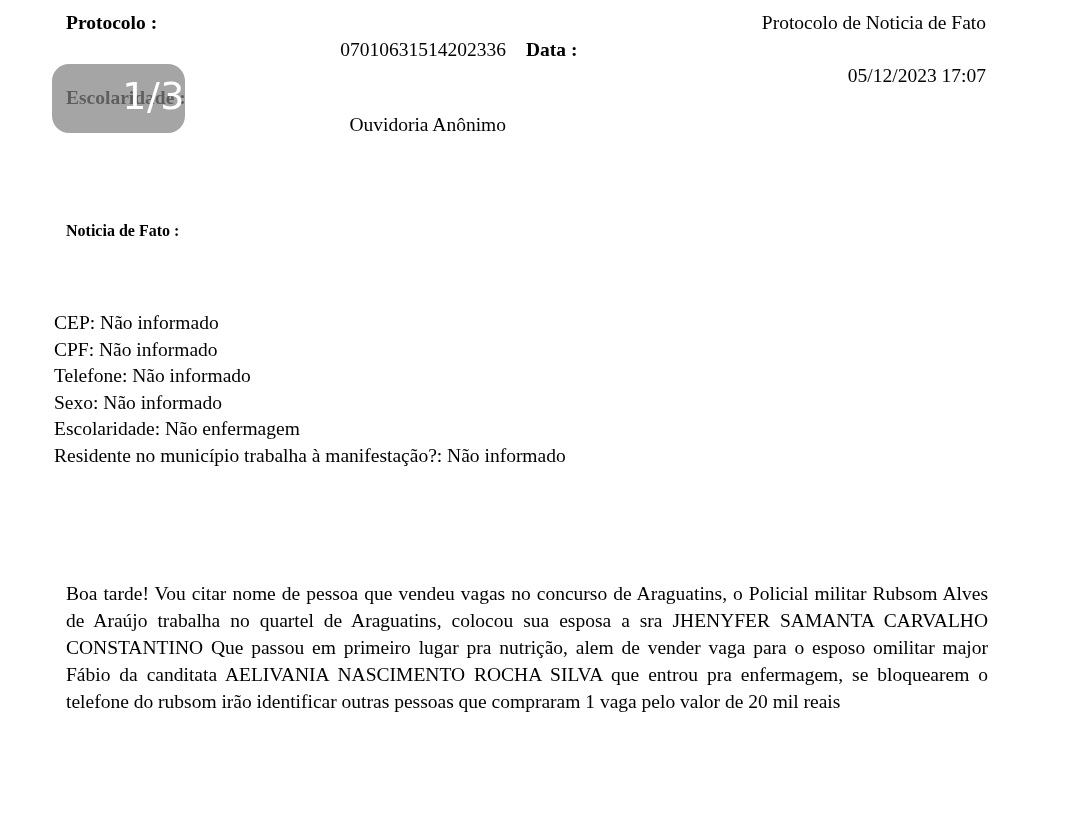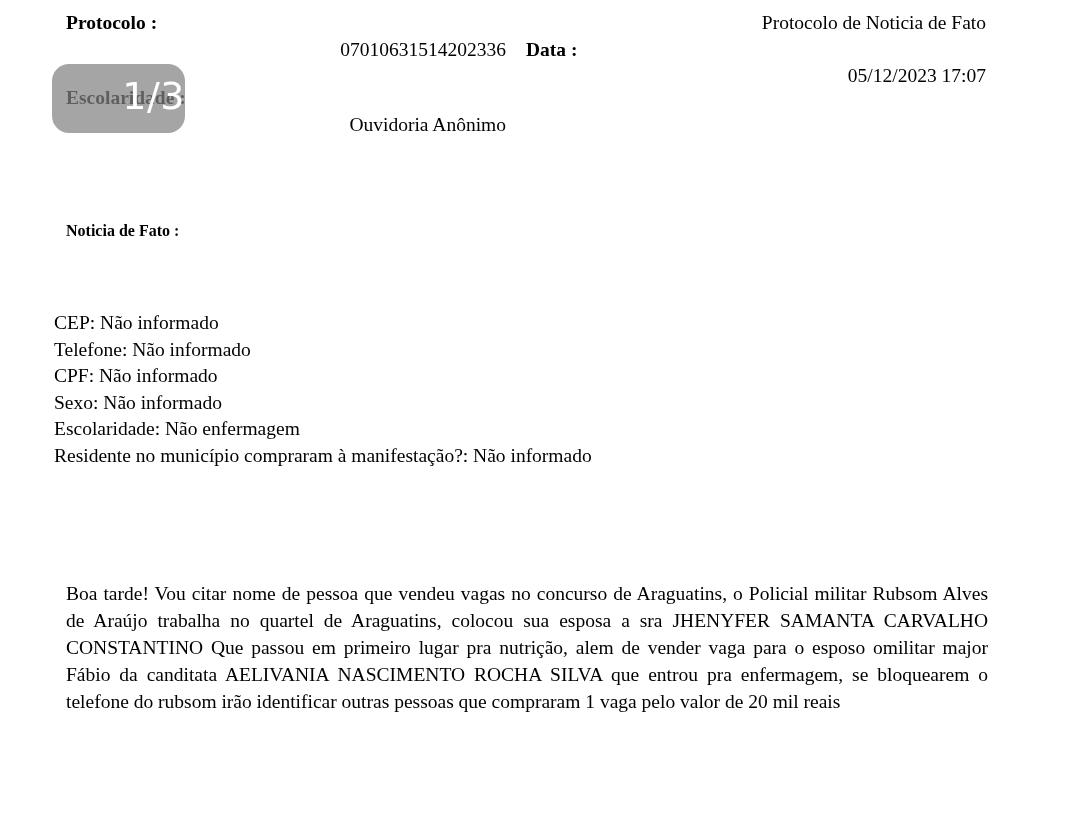--- a/index.html
+++ b/index.html
@@ -149,22 +149,22 @@
   </div>
 
   <div class="page-badge">
     <span class="page-badge-text">1/3</span>
   </div>
 
   <div class="section-heading">Noticia de Fato :</div>
 
   <div class="info-block">
     <div class="info-line">CEP: Não informado</div>
+    <div class="info-line">CPF: Não informado</div>
     <div class="info-line">Telefone: Não informado</div>
-    <div class="info-line">CPF: Não informado</div>
     <div class="info-line">Sexo: Não informado</div>
     <div class="info-line">Escolaridade: Não enfermagem</div>
-    <div class="info-line">Residente no município compraram à manifestação?: Não informado</div>
+    <div class="info-line">Residente no município trabalha à manifestação?: Não informado</div>
   </div>
 
   <div class="body-paragraph">Boa tarde! Vou citar nome de pessoa que vendeu vagas no concurso de Araguatins, o Policial militar Rubsom Alves de Araújo trabalha no quartel de Araguatins, colocou sua esposa a sra JHENYFER SAMANTA CARVALHO CONSTANTINO Que passou em primeiro lugar  pra nutrição, alem de vender vaga  para o esposo omilitar major Fábio da canditata AELIVANIA NASCIMENTO ROCHA SILVA que entrou   pra enfermagem, se bloquearem o telefone do rubsom irão identificar outras pessoas que compraram 1 vaga pelo valor de 20 mil reais</div>
 
 </div>
 
 </body></html>

